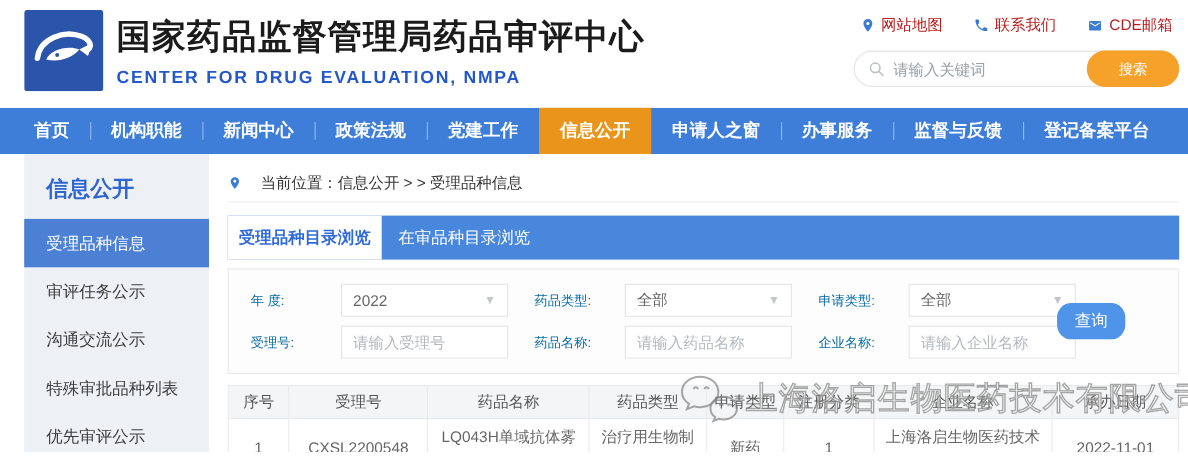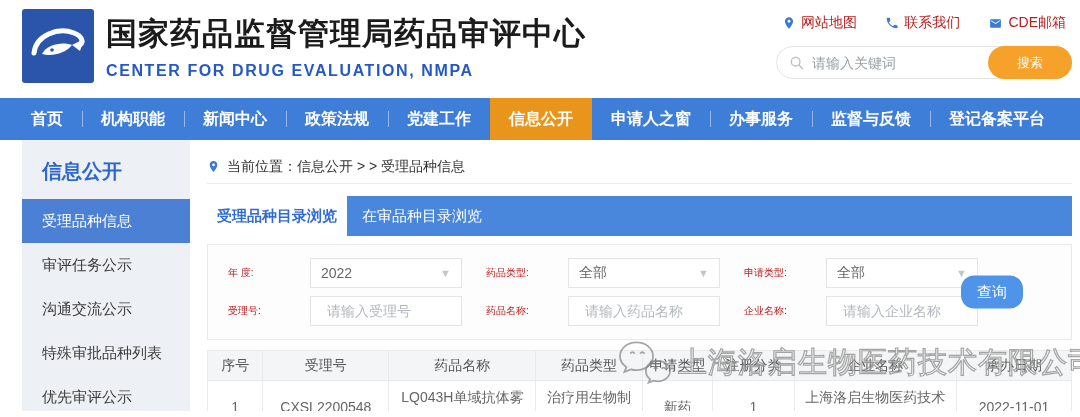--- a/index.html
+++ b/index.html
@@ -33,34 +33,34 @@
   
   .content { position:relative; display:flex; height:277px; }
 
   .sidebar { margin-left:22px; width:168px; background:#edf0f5; height:100%; flex:0 0 auto; }
   .side-title { padding:18px 0 14px 20px; font-size:20px; font-weight:bold; color:#2e66d0; }
   .side-item { height:44px; display:flex; align-items:center; padding-left:20px; font-size:15px; color:#3c3c3c; cursor:pointer; }
   .side-item.active { background:#4c80d4; color:#fff; }
 
   .main { flex:1; margin-left:17px; margin-right:8px; padding-top:10px; }
 
-  .breadcrumb { height:34px; display:flex; align-items:center; gap:7px; font-size:14px; color:#333; border-bottom:1px solid #ebedf0; }
+  .breadcrumb { height:34px; display:flex; align-items:center; gap:17px; font-size:14px; color:#333; border-bottom:1px solid #ebedf0; }
 
   .tabstrip { margin-top:12px; height:40px; background:#4887dc; display:flex; }
   .tab { width:150px; display:flex; align-items:center; justify-content:center; font-size:15px; color:#fff; cursor:pointer; }
   .tab.active { width:140px; background:#fff; color:#2f6bd8; font-weight:bold; }
 
   .filter-panel { position:relative; margin-top:8px; border:1px solid #e7e9ec; background:#fdfdfe; padding:13px 16px 13px 20px; }
   .f-row { display:flex; align-items:center; }
   .f-row + .f-row { margin-top:8px; }
   .f-group { display:flex; align-items:center; margin-right:24px; }
-  .f-label { width:72px; text-align:justify; font-size:10px; color:#b91c1c; margin-right:10px; white-space:nowrap; }
+  .f-label { width:72px; text-align:justify; font-size:12px; color:#0369a1; margin-right:10px; white-space:nowrap; }
   .select { width:152px; height:30px; border:1px solid #e3e5e8; background:#fff; display:flex; align-items:center; justify-content:space-between; padding:0 10px; font-size:14px; color:#666; cursor:pointer; }
   .caret { color:#c3c7cc; font-size:11px; }
-  .t-input { width:152px; height:30px; border:1px solid #e3e5e8; background:#fff; padding:0 16px; font-size:14px; color:#333; outline:none; }
+  .t-input { width:152px; height:30px; border:1px solid #e3e5e8; background:#fff; padding:0 10px; font-size:14px; color:#333; outline:none; }
   .t-input::placeholder { color:#b4b8be; }
   .query-btn { position:absolute; right:48px; top:50%; transform:translateY(-50%); width:62px; height:33px; background:#4f94e8; color:#fff; border:none; border-radius:13px; font-size:15px; cursor:pointer; font-family:inherit; }
 
   .result-table { margin-top:10px; width:100%; border-collapse:collapse; table-layout:fixed; }
   .result-table th, .result-table td { border:1px solid #e9eaec; text-align:center; vertical-align:middle; font-weight:normal; }
   .result-table th { height:30px; background:#f4f5f6; font-size:14px; color:#555; }
   .result-table td { height:54px; font-size:14px; color:#666; padding:2px 6px; line-height:1.45; }
   .c0{width:6.4%} .c1{width:14.6%} .c2{width:17%} .c3{width:12.3%} .c4{width:8.2%} .c5{width:9.4%} .c6{width:18.8%} .c7{width:13.3%}
 
   

